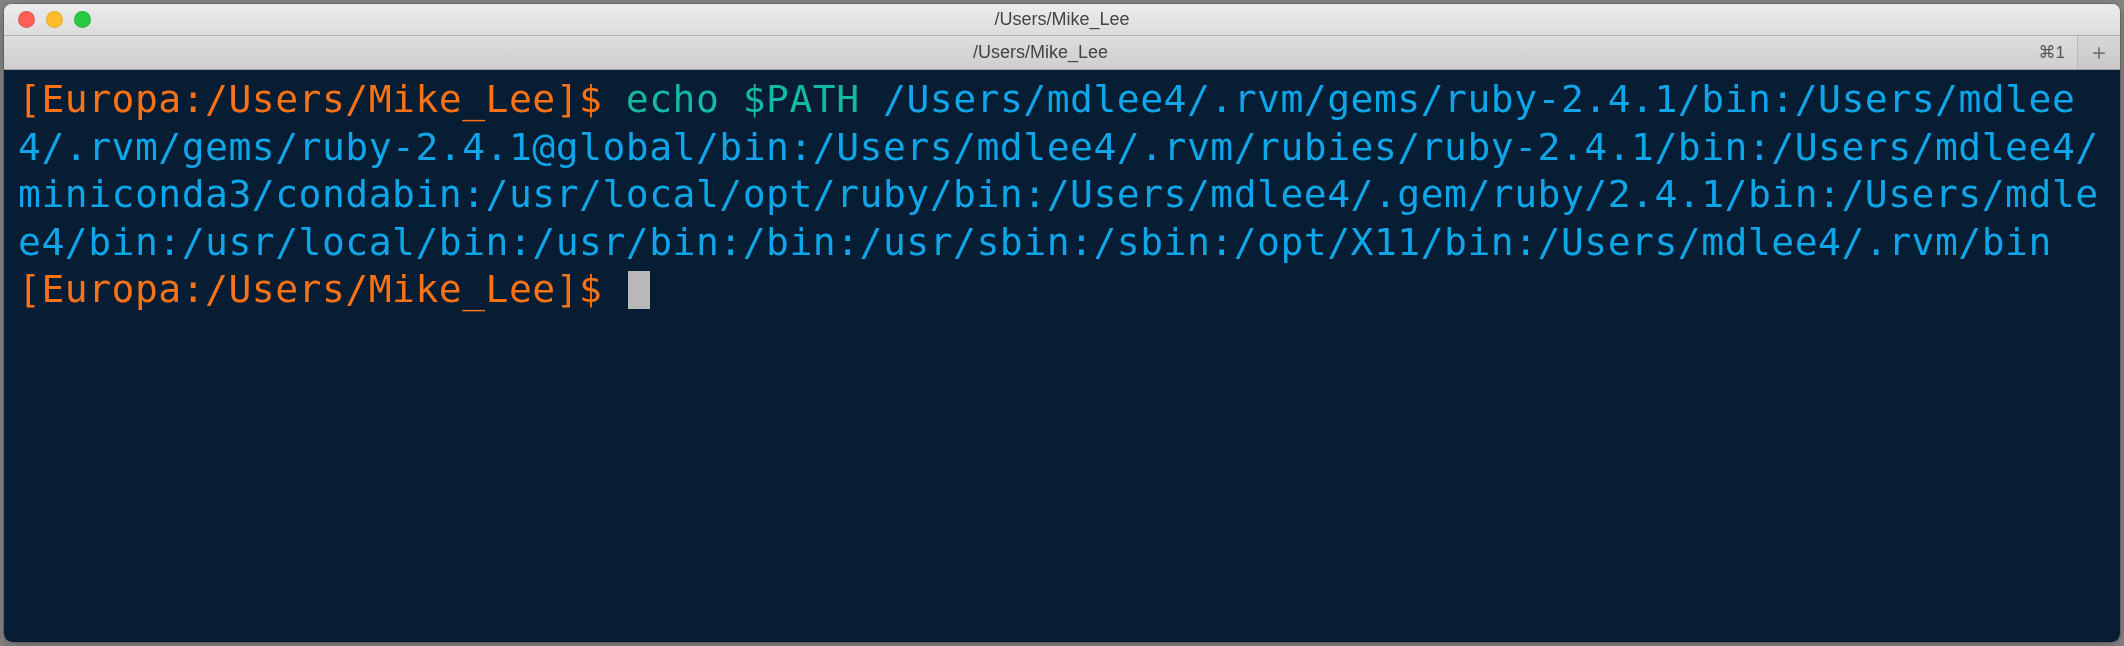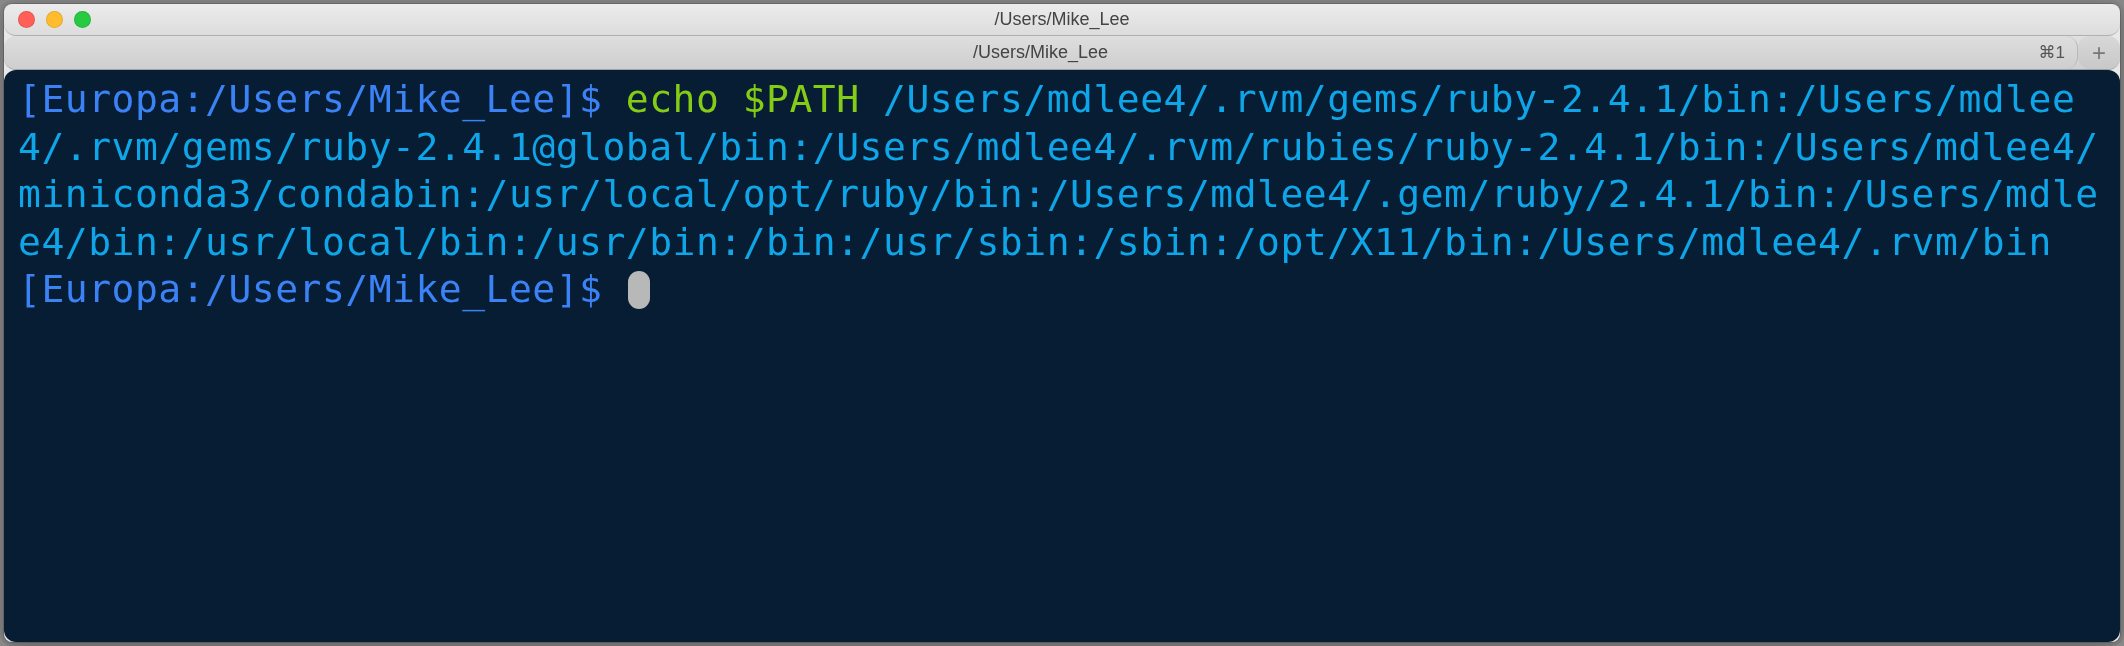--- a/index.html
+++ b/index.html
@@ -1,19 +1,18 @@
 <!DOCTYPE html>
 <html><head>
   <meta charset="utf-8">
   <style>
     * {
       margin: 0;
       padding: 0;
       box-sizing: border-box;
-      border-radius: 12px;
     }
     
     body {
       font-family: -apple-system, BlinkMacSystemFont, "Helvetica Neue", sans-serif;
       background: #888;
       width: 2124px;
       height: 646px;
       overflow: hidden;
     }
     
@@ -109,25 +108,25 @@
       font-family: "Menlo", "Monaco", "Consolas", monospace;
       font-size: 38px;
       line-height: 1.25;
       color: #e0e0e0;
       overflow: hidden;
       word-break: break-all;
       letter-spacing: 0.5px;
     }
     
     .prompt {
-      color: #3b82f6;
+      color: #f97316;
     }
     
     .command {
-      color: #84cc16;
+      color: #14b8a6;
     }
     
     .output {
       color: #0ea5e9;
       white-space: pre-wrap;
     }
     
     .cursor {
       display: inline-block;
       width: 22px;

